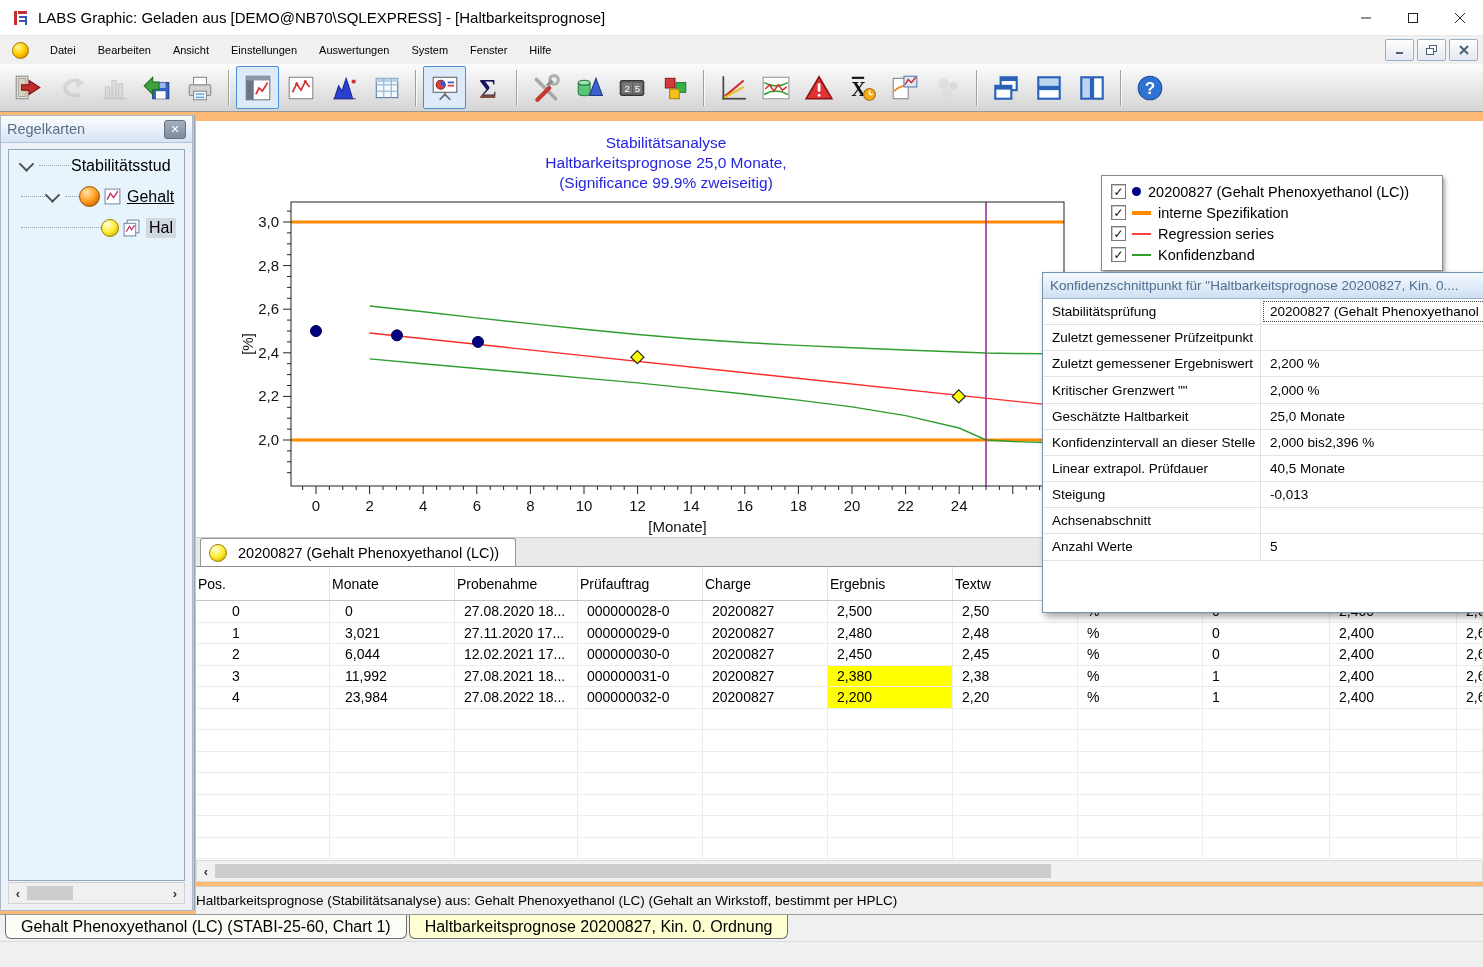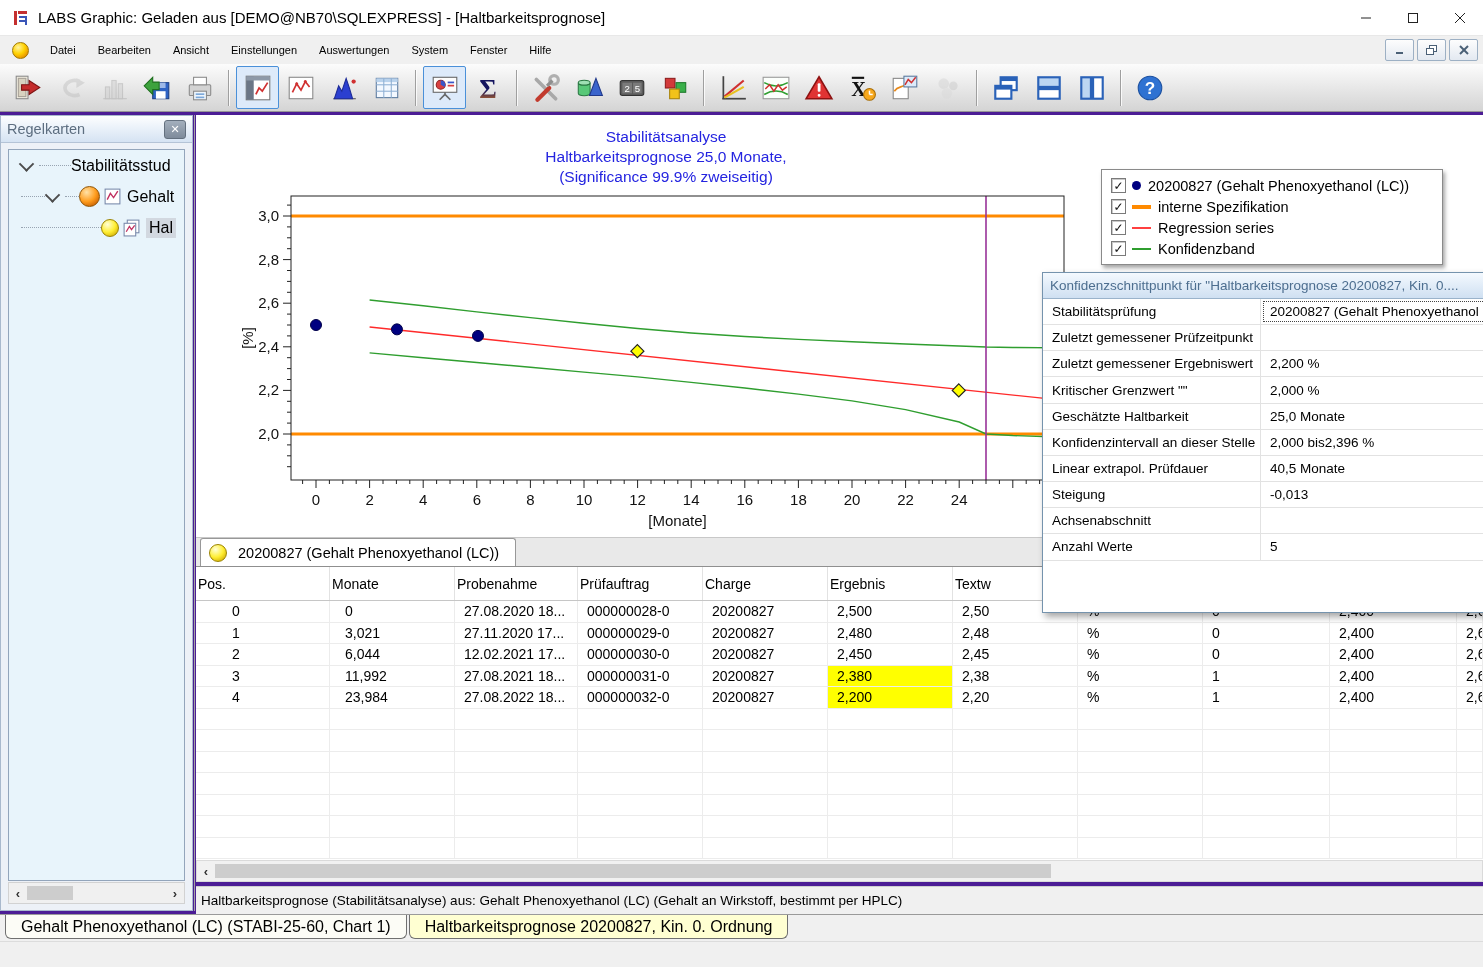--- a/index.html
+++ b/index.html
@@ -1,16 +1,16 @@
 <!DOCTYPE html>
 <html><head>
 <meta charset="utf-8">
 <style>
   html,body{margin:0;padding:0}
-  #app{position:relative;width:1483px;height:967px;background:#4c1d95;font-family:"Liberation Sans",sans-serif;overflow:hidden;color:#000}
+  #app{position:relative;width:1483px;height:967px;background:#fdba74;font-family:"Liberation Sans",sans-serif;overflow:hidden;color:#000}
   
   .titlebar{position:absolute;left:0;top:0;width:100%;height:36px;background:#ffffff;display:flex;align-items:center;border-bottom:1px solid #e8e8e8;box-sizing:border-box}
   .app-icon{margin-left:12px;width:18px;height:18px;flex:none}
   .title-text{font-size:15px;margin-left:8px;white-space:nowrap}
   .win-btns{margin-left:auto;display:flex;height:100%}
   .win-btn{width:47px;height:100%;display:flex;align-items:center;justify-content:center}
   
   .menubar{position:absolute;top:36px;left:0;width:100%;height:28px;background:#f0f0f0;display:flex;align-items:center}
   .menu-sphere{width:15px;height:15px;border-radius:50%;background:radial-gradient(circle at 35% 30%,#fff3a0,#ffd200 45%,#e89000 80%,#b06c00);border:1px solid #a07800;margin:0 10px 0 12px;flex:none}
   .menu-item{font-size:11px;padding:4px 11px;white-space:nowrap}
@@ -32,41 +32,41 @@
   .dotline{border-top:1px dotted #98a4b2;flex:none;height:1px}
   .sphere{border-radius:50%;flex:none;margin-right:3px}
   .sphere.orange{width:19px;height:19px;background:radial-gradient(circle at 35% 28%,#ffe2a8,#ff9d1e 50%,#c85f00 85%);border:1px solid #8f5200}
   .sphere.yellow{width:16px;height:16px;background:radial-gradient(circle at 35% 28%,#ffffd8,#ffee33 50%,#cfa900 90%);border:1px solid #9c8400}
   .tree-label.selected{background:#d2d8e0;padding:1px 3px}
   .sidebar-hscroll{position:absolute;left:7px;right:7px;bottom:6px;height:20px;background:#f0f0f0;border:1px solid #d2d2d2;display:flex;align-items:center;font-size:13px;color:#333}
   .scroll-arrow{width:18px;text-align:center;font-weight:bold;flex:none}
   .scroll-thumb{height:14px;background:#cdcdcd;flex:none}
   
   .main-divider{position:absolute;left:194px;top:115px;width:1px;height:796px;background:#a3a3a3}
-  .main-chart{position:absolute;left:196px;top:115px;width:1287px;height:422px;background:#fff}
+  .main-chart{position:absolute;left:196px;top:121px;width:1287px;height:422px;background:#fff}
   .legend{position:absolute;left:905px;top:54px;width:342px;background:#fff;border:1px solid #8a8a8a;box-shadow:2px 3px 4px rgba(0,0,0,.35);padding:5px 9px;z-index:5;box-sizing:border-box}
   .legend-row{display:flex;align-items:center;height:21px;font-size:14.5px;white-space:nowrap}
   .legend-check{width:13px;height:13px;background:#fff;border:1px solid #7a7a7a;box-shadow:inset 1px 1px 0 #c9c9c9;display:flex;align-items:center;justify-content:center;font-size:12px;line-height:12px;margin-right:6px;flex:none;color:#111}
   .legend-marker{margin-right:7px;flex:none}
   
   .table-tabstrip{position:absolute;left:196px;top:537px;width:1287px;height:29px;background:#e9e9e9;border-top:1px solid #c8c8c8;display:flex;align-items:flex-end;box-sizing:border-box}
   .table-tab{margin-left:4px;height:27px;background:#fff;border:1px solid #989898;border-bottom:none;border-radius:3px 3px 0 0;display:flex;align-items:center;padding:0 16px 0 8px;font-size:14.5px;gap:8px}
   .table-tab .sphere.yellow{width:16px;height:16px}
   .datatable{position:absolute;left:196px;top:566px;width:1287px;height:294px;background:#fff;border-top:1px solid #8f8f8f;box-sizing:border-box;font-size:14px;overflow:hidden}
   .dt-header,.dt-row{display:grid;grid-template-columns:134px 125px 123px 125px 125px 125px 125px 125px 127px 127px 1fr}
   .dt-header{height:33px;border-bottom:1px solid #c6c6c6}
   .dt-header .dt-cell{display:flex;align-items:center;padding-left:2px;border-right:1px solid #e2e2e2;overflow:hidden;white-space:nowrap}
   .dt-row{height:21.5px}
   .dt-row .dt-cell{display:flex;align-items:center;padding-left:9px;border-right:1px solid #ececec;border-bottom:1px solid #ececec;overflow:hidden;white-space:nowrap}
   .dt-cell.c0{padding-left:36px}
   .dt-cell.c1{padding-left:15px}
   .dt-cell.hl{background:#ffff00}
   .table-hscroll{position:absolute;left:196px;top:860px;width:1287px;height:22px;background:#f1f1f1;border:1px solid #dadada;box-sizing:border-box;display:flex;align-items:center;font-size:13px;color:#333}
   
-  .statusline{position:absolute;left:196px;top:886px;width:1287px;height:28px;background:#f0f0f0;border-top:1px solid #cfcfcf;font-size:13.5px;display:flex;align-items:center;padding-left:5px;box-sizing:border-box;white-space:nowrap;overflow:hidden}
+  .statusline{position:absolute;left:196px;top:886px;width:1287px;height:28px;background:#f0f0f0;border-top:1px solid #cfcfcf;font-size:13.5px;display:flex;align-items:center;box-sizing:border-box;white-space:nowrap;overflow:hidden}
   .bottom-tabs{position:absolute;left:0;top:914px;width:100%;height:27px;background:#f0f0f0;border-top:1px solid #9a9a9a;display:flex;align-items:flex-start;padding-left:5px;box-sizing:border-box}
   .bottom-tab{height:23px;display:flex;align-items:center;padding:0 15px;font-size:16px;border:1px solid #707070;border-top:none;border-radius:0 0 6px 6px;background:#fcfcf6;margin-right:2px;white-space:nowrap}
   .bottom-tab.active{background:#ffffd2}
   .bottom-filler{position:absolute;left:0;top:941px;width:100%;height:26px;background:#f0f0f0;border-top:1px solid #dcdcdc}
   
   .dialog{position:absolute;left:1042px;top:272px;width:474px;height:341px;background:#fff;border:1px solid #7593ad;box-shadow:3px 4px 7px rgba(0,0,0,.35);z-index:50;box-sizing:border-box}
   .dialog-title{height:26px;background:linear-gradient(#f4f9fe,#cfe0f2);display:flex;align-items:center;padding:0 5px 0 7px;font-size:13.5px;color:#4d6e8f;border-bottom:1px solid #9ab3cb;box-sizing:border-box}
   .dialog-title-text{flex:1;white-space:nowrap;overflow:hidden}
   .dialog-close{width:20px;height:16px;background:linear-gradient(#f0a089,#d4604e);border:1px solid #a94534;border-radius:3px;color:#fff;font-size:11px;line-height:11px;display:flex;align-items:center;justify-content:center;flex:none}
   .dialog-body{position:absolute;top:26px;left:0;right:0;bottom:0;display:flex}
@@ -359,21 +359,21 @@
     <div class="sidebar-header">
       <span>Regelkarten</span>
       <span class="sidebar-close">✕</span>
     </div>
     <div class="sidebar-body" id="tree">
         <div class="tree-row" style="padding-left: 12px;">
           <span class="chevron"></span>
           <span class="dotline" style="width:32px"></span>
           <span class="tree-label">Stabilitätsstud</span>
         </div>
-        <div class="tree-row" style="padding-left: 12px;">
+        <div class="tree-row" style="padding-left: 12px; text-decoration: underline;">
           <span class="dotline" style="width:26px"></span>
           <span class="chevron"></span>
           <span class="dotline" style="width:14px"></span>
           <span class="sphere orange"></span>
           <svg style="margin-right:5px" width="19" height="19" viewBox="0 0 18 18">
             <rect x="2" y="2" width="14" height="14" fill="#fff" stroke="#7788aa"></rect>
             <polyline points="4,12 7,6 10,10 14,4" fill="none" stroke="#c03060" stroke-width="1.3"></polyline>
           </svg>
           <span class="tree-label">Gehalt</span>
         </div>

